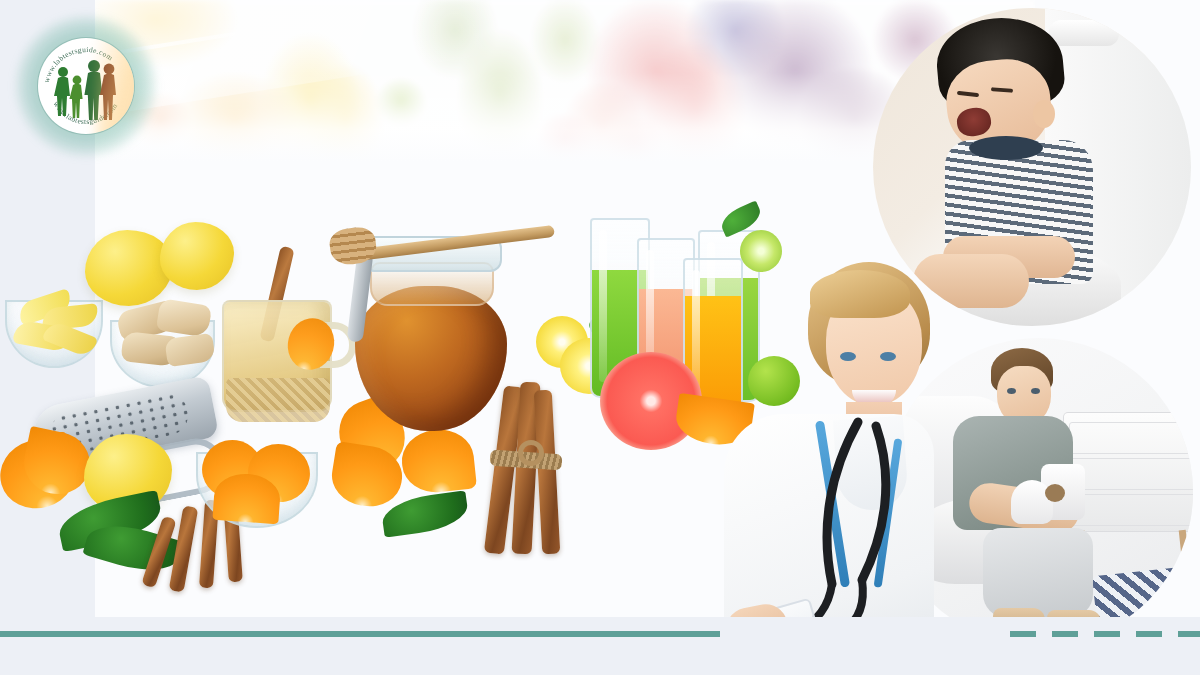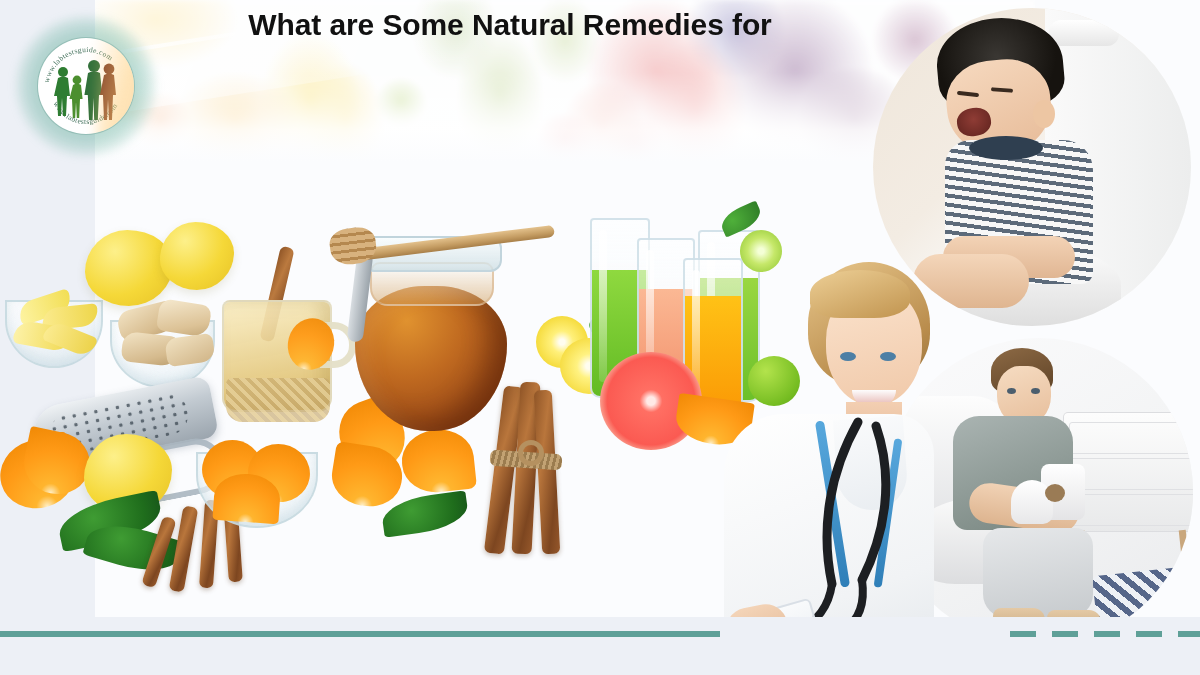--- a/index.html
+++ b/index.html
@@ -251,21 +251,20 @@
   <div class="content-panel"></div>
 
   <div class="banner">
     <div class="banner-fade"></div>
     <div class="banner-white-fade"></div>
     <div class="banner-diag"></div>
     <div class="banner-streak"></div>
   </div>
 
   <div class="title">
-    <span class="title-line">What are Some Natural Remedies for</span>
   </div>
 
   <div class="logo-wrap">
     <div class="logo-glow"></div>
     <div class="logo-disc">
       <svg class="logo-ring-text" viewBox="0 0 96 96">
         <defs>
           <path id="arcTop" d="M 10,52 A 38,38 0 0 1 86,52"></path>
           <path id="arcBot" d="M 12,50 A 36,36 0 0 0 84,50"></path>
         </defs>

